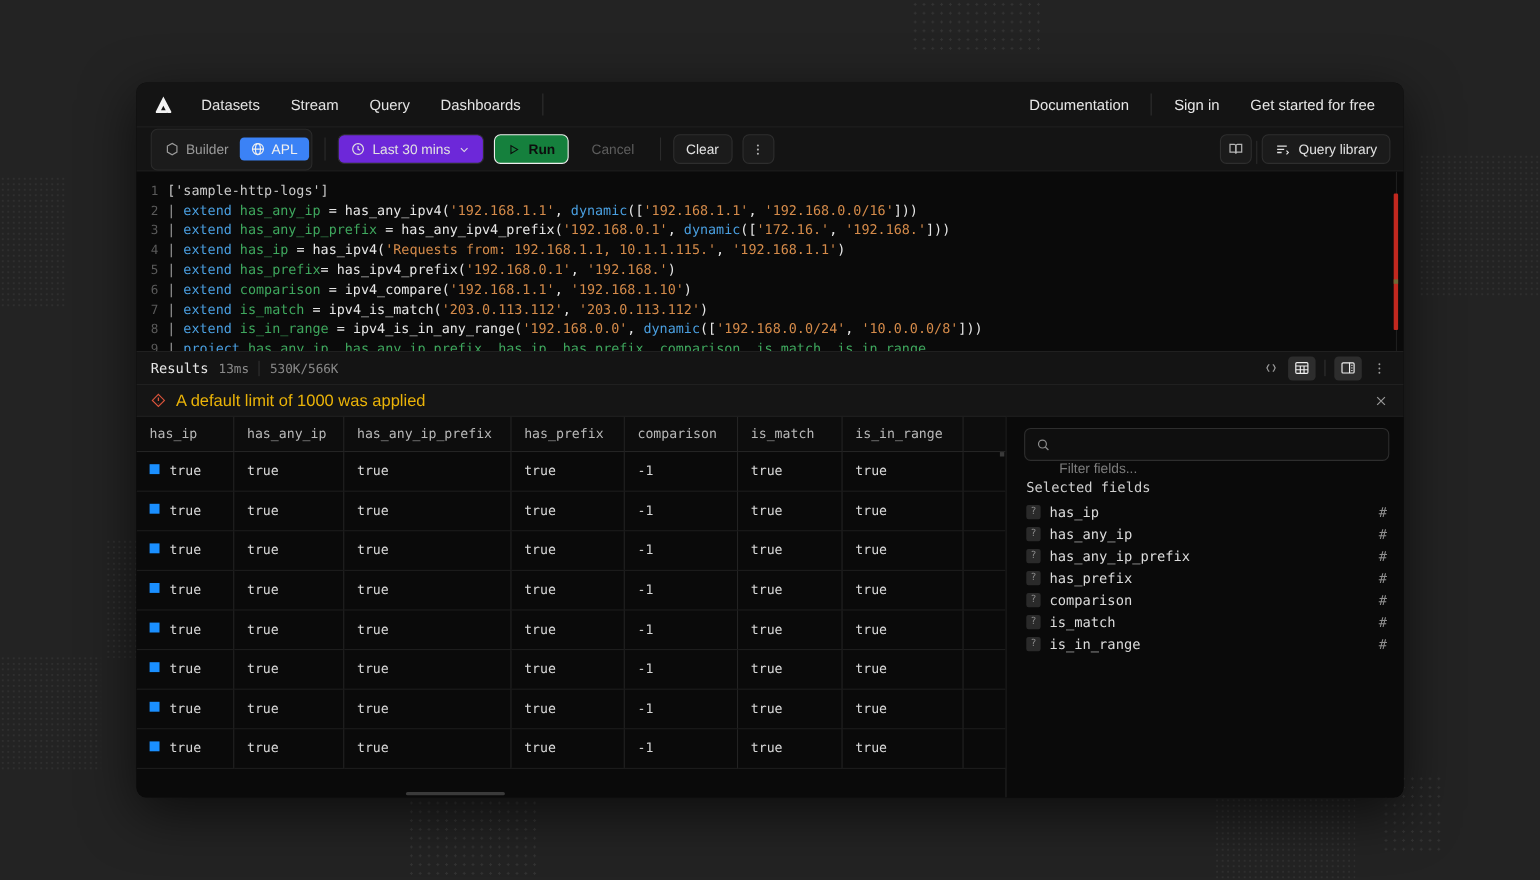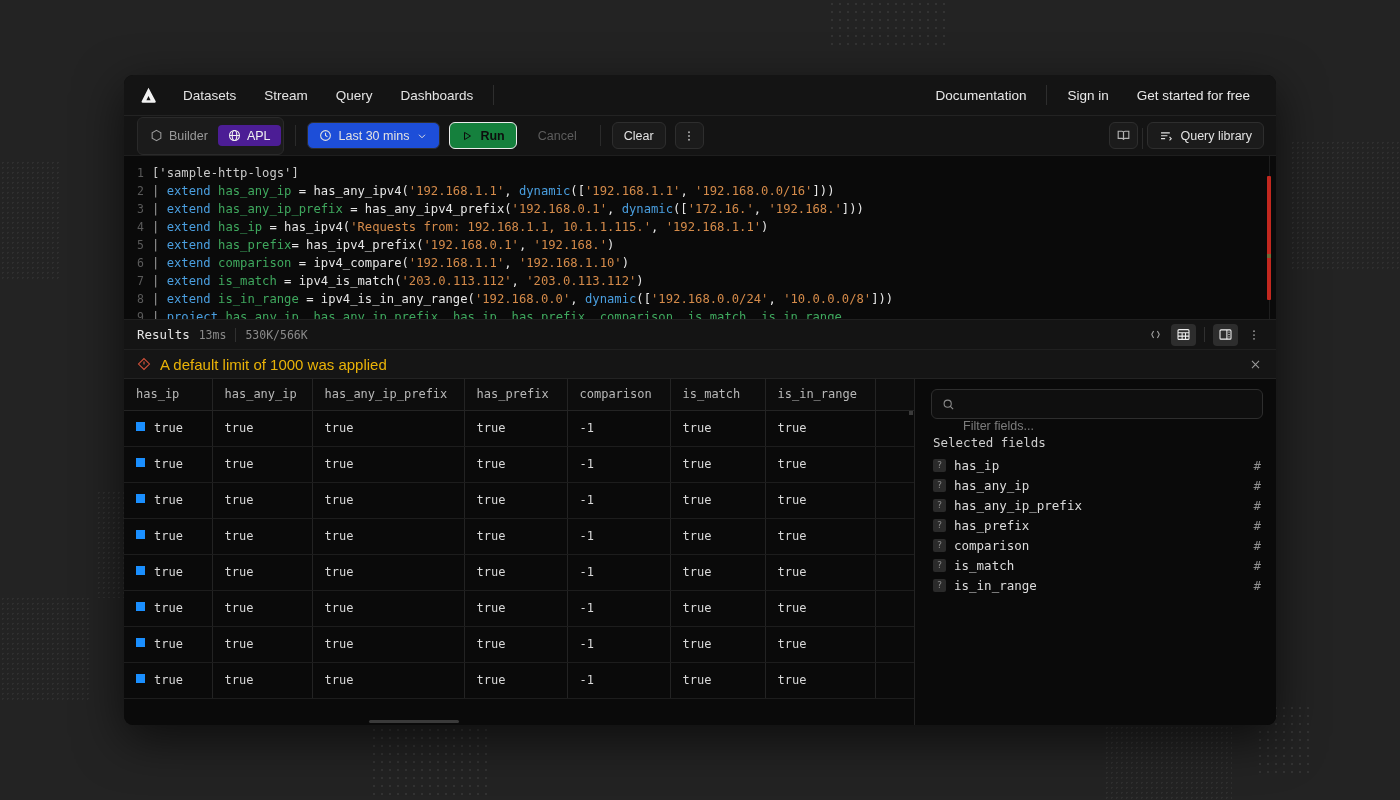--- a/index.html
+++ b/index.html
@@ -77,36 +77,36 @@
     display: flex; align-items: center;
     background: #1b1b1b; border: 1px solid #2a2a2a;
     border-radius: 6px; padding: 2px; height: 38px;
   }
   .seg-btn {
     display: flex; align-items: center; gap: 6px;
     font-size: 12.5px; color: #9a9a9a;
     padding: 0 10px; height: 21px; border-radius: 4px;
     cursor: pointer;
   }
-  .seg-btn.active { background: #4c1d95; color: #f0f0f0; }
+  .seg-btn.active { background: #3b82f6; color: #f0f0f0; }
   .tb-sep { width: 1px; height: 21px; background: #2b2b2b; margin: 0 2px; }
   .tb-btn {
     display: flex; align-items: center; gap: 7px;
     height: 27px; padding: 0 11px;
     background: #1b1b1b; border: 1px solid #2e2e2e;
     border-radius: 6px; color: #e2e2e2; font-size: 12.5px;
     cursor: pointer; white-space: nowrap;
   }
   .tb-btn.primary {
     background: #15803d; border-color: #ededed; color: #0d0d0d; font-weight: 600;
   }
   .tb-btn.ghost {
     background: transparent; border-color: transparent; color: #5d5d5d; cursor: default;
   }
-  .tb-btn.plain { background: #1d4ed8; }
+  .tb-btn.plain { background: #6d28d9; }
   .tb-icon-btn {
     width: 29px; height: 27px; display: flex; align-items: center; justify-content: center;
     background: #1b1b1b; border: 1px solid #2e2e2e; border-radius: 6px;
     color: #b4b4b4; cursor: pointer;
   }
   .tb-right { margin-left: auto; display: flex; align-items: flex-end; gap: 2px; }
 
   
   .editor {
     flex: 0 0 163px;

